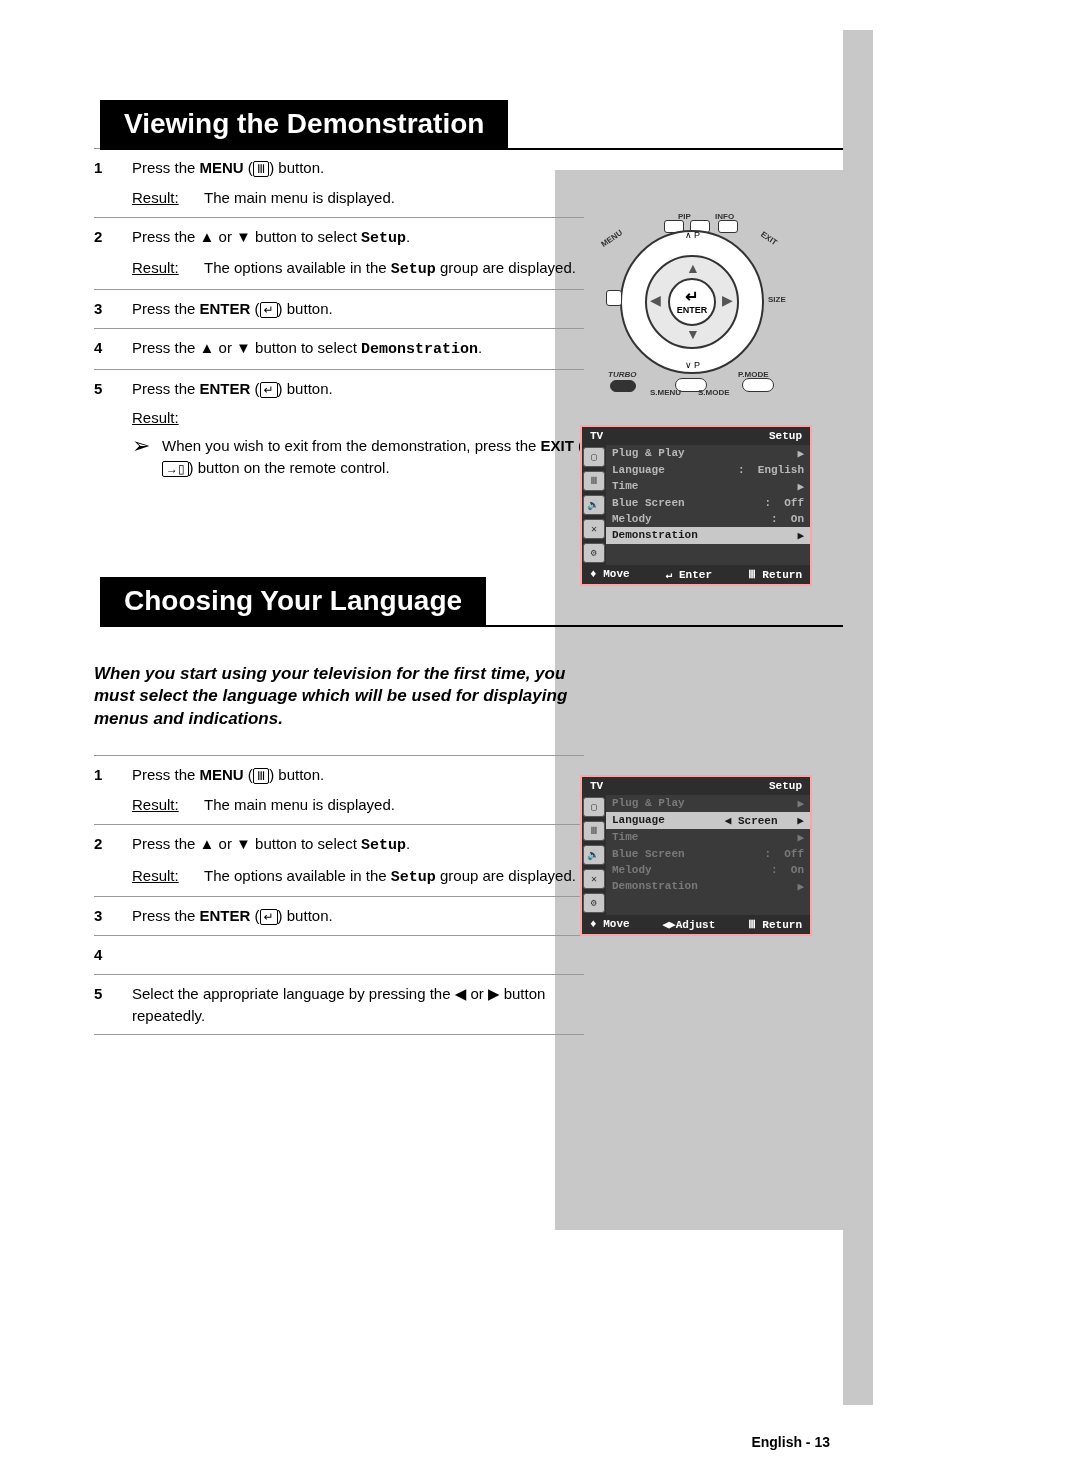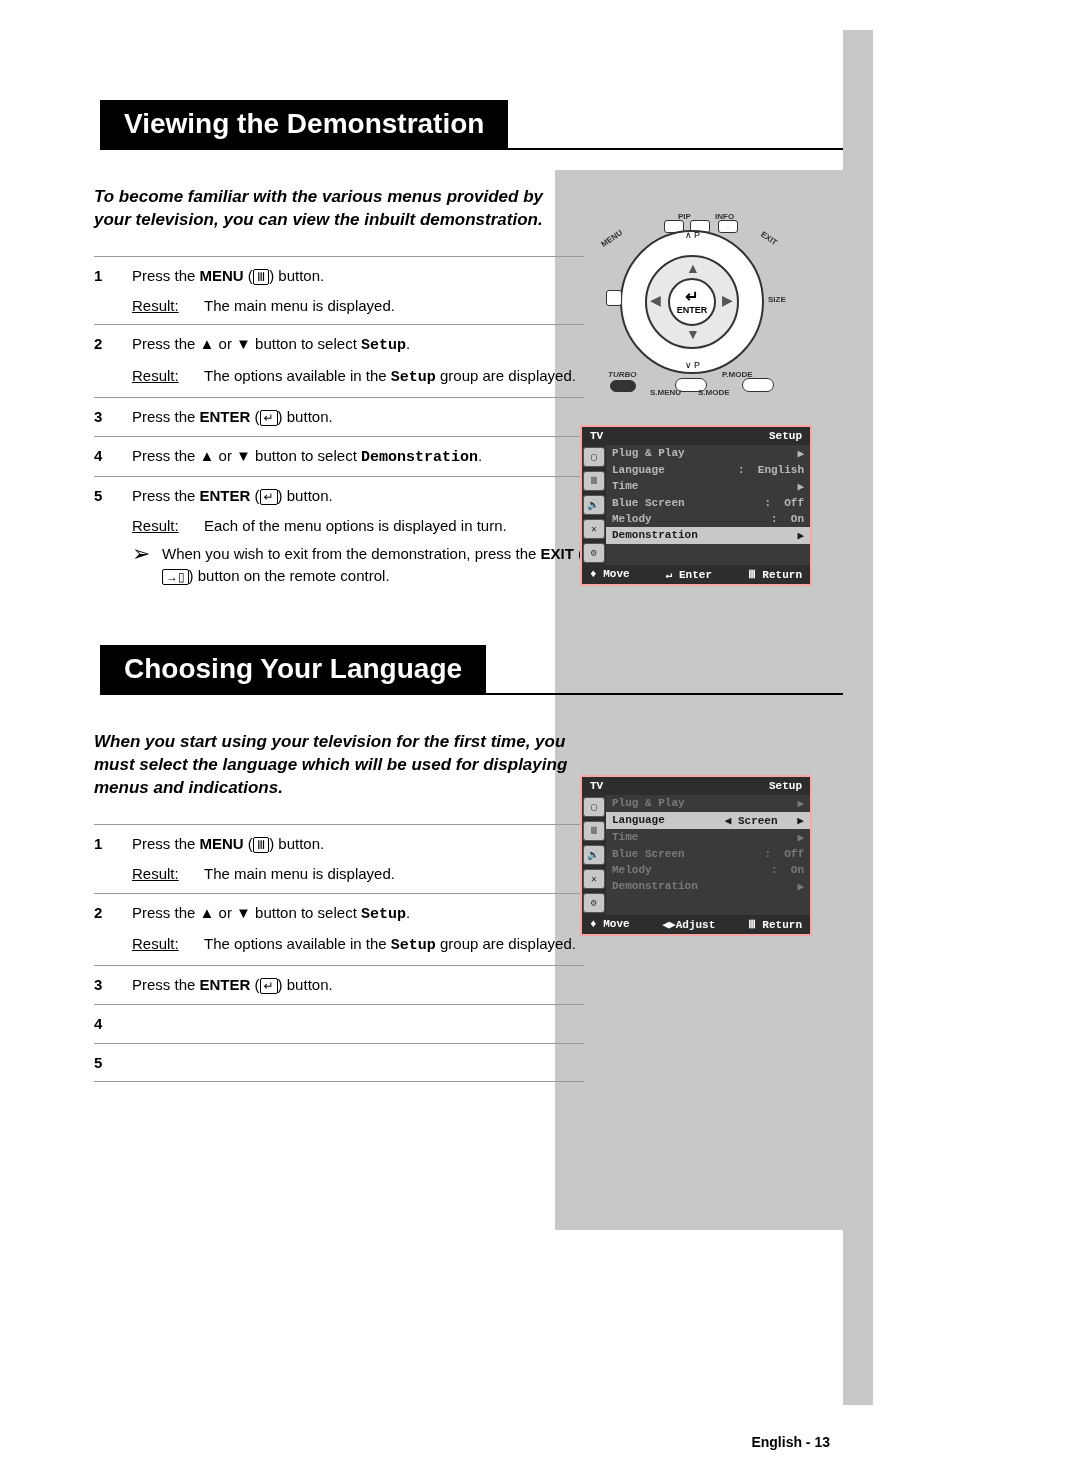--- a/index.html
+++ b/index.html
@@ -53,21 +53,21 @@
   .remote .a-down { left:96px; top:116px; }
   .remote .a-left { left:60px; top:82px; }
   .remote .a-right { left:132px; top:82px; }
   .remote .lbl { position:absolute; font-size:8px; font-weight:bold; color:#333; }
   .remote .lbl-pip { left:88px; top:2px; }
   .remote .lbl-info { left:125px; top:2px; }
   .remote .lbl-menu { left:10px; top:24px; transform:rotate(-35deg); }
   .remote .lbl-exit { left:170px; top:24px; transform:rotate(35deg); }
   .remote .lbl-size { left:178px; top:85px; }
   .remote .lbl-turbo { left:18px; top:160px;font-style:italic; }
-  .remote .lbl-pmode { left:132px; top:160px; }
+  .remote .lbl-pmode { left:148px; top:160px; }
   .remote .lbl-smenu { left:60px; top:178px; }
   .remote .lbl-smode { left:108px; top:178px;text-align:right; }
   .remote .pill { position:absolute; border:1.5px solid #333; border-radius:8px; background:#fff; }
   .remote .pill.p1 { left:20px; top:170px; width:24px; height:10px; background:#333; }
   .remote .pill.p2 { left:85px; top:168px; width:30px; height:12px; }
   .remote .pill.p3 { left:152px; top:168px; width:30px; height:12px; }
   .remote .tb { position:absolute; width:18px; height:11px; border:1.5px solid #333; border-radius:3px; background:#fff; }
   .remote .tb.t1 { left:74px; top:10px; }
   .remote .tb.t2 { left:100px; top:10px; }
   .remote .tb.t3 { left:128px; top:10px; }
@@ -85,21 +85,20 @@
 <div class="page">
   <div class="sidebar"></div>
   <div class="gray-block"></div>
 
   <div class="content">
 
     <div class="section-header">
       <div class="blackbar">Viewing the Demonstration</div>
       <div class="underline"></div>
     </div>
-    <div class="intro">To become familiar with the various menus provided by your television, you can view the inbuilt demonstration.</div>
 
     <div class="steps">
 
       <div class="step">
         <div class="num">1</div>
         <div class="body">
           <span>Press the </span><span class="bold">MENU</span> (<span class="icon-box">Ⅲ</span>)<span> button.</span>
           <div class="result-line">
               <span class="result-label">Result:</span>
               <span class="result-text">The main menu is displayed.</span>
@@ -127,31 +126,30 @@
         <div class="num">4</div>
         <div class="body"><span>Press the ▲ or ▼ button to select </span><span class="mono">Demonstration</span><span>.</span></div>
       </div>
 
       <div class="step" style="border-bottom:none;">
         <div class="num">5</div>
         <div class="body">
           <span>Press the </span><span class="bold">ENTER</span> (<span class="icon-box">↵</span>)<span> button.</span>
           <div class="result-line">
               <span class="result-label">Result:</span>
-              <span class="result-text">Each of the menu options is displayed in turn.</span>
             </div>
           <div class="note-line">
               <span class="note-arrow">➢</span>
               <span class="note-text"><span>When you wish to exit from the demonstration, press the </span><span class="bold">EXIT</span> (<span class="icon-box">→▯</span>)<span> button on the remote control.</span></span>
             </div>
         </div>
       </div>
     </div>
 
-    <div class="section-header" style="margin-top:51px;">
+    <div class="section-header" style="margin-top:90px;">
       <div class="blackbar">Choosing Your Language</div>
       <div class="underline"></div>
     </div>
     <div class="intro">When you start using your television for the first time, you must select the language which will be used for displaying menus and indications.</div>
 
     <div class="steps">
       <div class="step">
         <div class="num">1</div>
         <div class="body">
           <span>Press the </span><span class="bold">MENU</span> (<span class="icon-box">Ⅲ</span>)<span> button.</span>
@@ -173,20 +171,21 @@
       </div>
       <div class="step">
         <div class="num">3</div>
         <div class="body"><span>Press the </span><span class="bold">ENTER</span> (<span class="icon-box">↵</span>)<span> button.</span></div>
       </div>
       <div class="step">
         <div class="num">4</div>
       </div>
       <div class="step" style="border-bottom:1px solid #999;">
         <div class="num">5</div>
+        <div class="body">Select the appropriate language by pressing the ◀ or ▶ button repeatedly.</div>
       </div>
     </div>
   </div>
 
   <div class="remote">
     <div class="tb t1"></div>
       <div class="tb t2"></div>
       <div class="tb t3"></div>
     <div class="lbl lbl-pip">PIP</div>
     <div class="lbl lbl-info">INFO</div>

